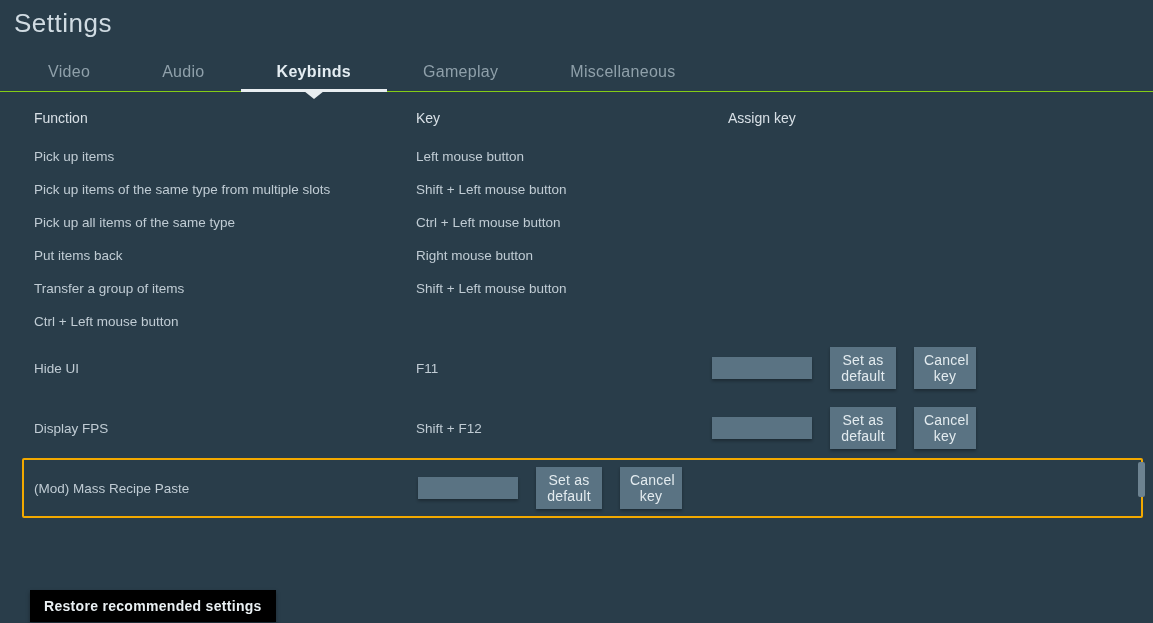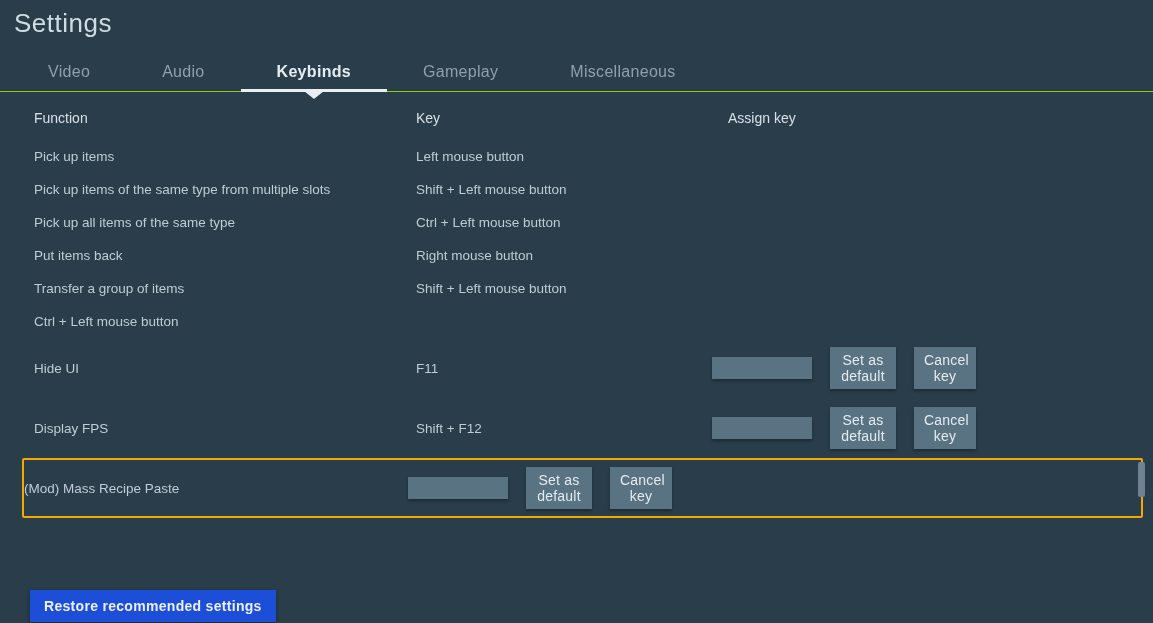--- a/index.html
+++ b/index.html
@@ -88,21 +88,21 @@
 .row {
   display: flex;
   align-items: center;
   padding: 9px 0 9px 28px;
   font-size: 13.5px;
   color: #c0ccd4;
 }
 .row.highlight {
   border: 2px solid #f2a900;
   margin: 0 4px 0 16px;
-  padding: 7px 0 7px 0;
+  padding: 7px 0 7px 10px;
   border-radius: 2px;
 }
 .row .func { width: 382px; }
 .row.highlight .func { width: 384px; }
 .row .key  { width: 296px; }
 .row .assign { flex: 1; display: flex; gap: 18px; align-items: center; }
 .btn {
   font-size: 14px;
   background: #5a7383;
   color: #e3ebef;
@@ -120,21 +120,21 @@
   background: #5a7383;
   border: none;
   box-shadow: 0 2px 3px rgba(0,0,0,.3);
 }
 .footer {
   padding: 18px 0 0 30px;
 }
 .restore {
   font-size: 14px;
   font-weight: 600;
-  background: #1d4ed8;
+  background: #000000;
   color: #eaf0f3;
   border: none;
   padding: 8px 14px;
   cursor: pointer;
   box-shadow: 0 2px 4px rgba(0,0,0,.35);
   letter-spacing: 0.3px;
 }
 </style>
 </head>
 <body>

